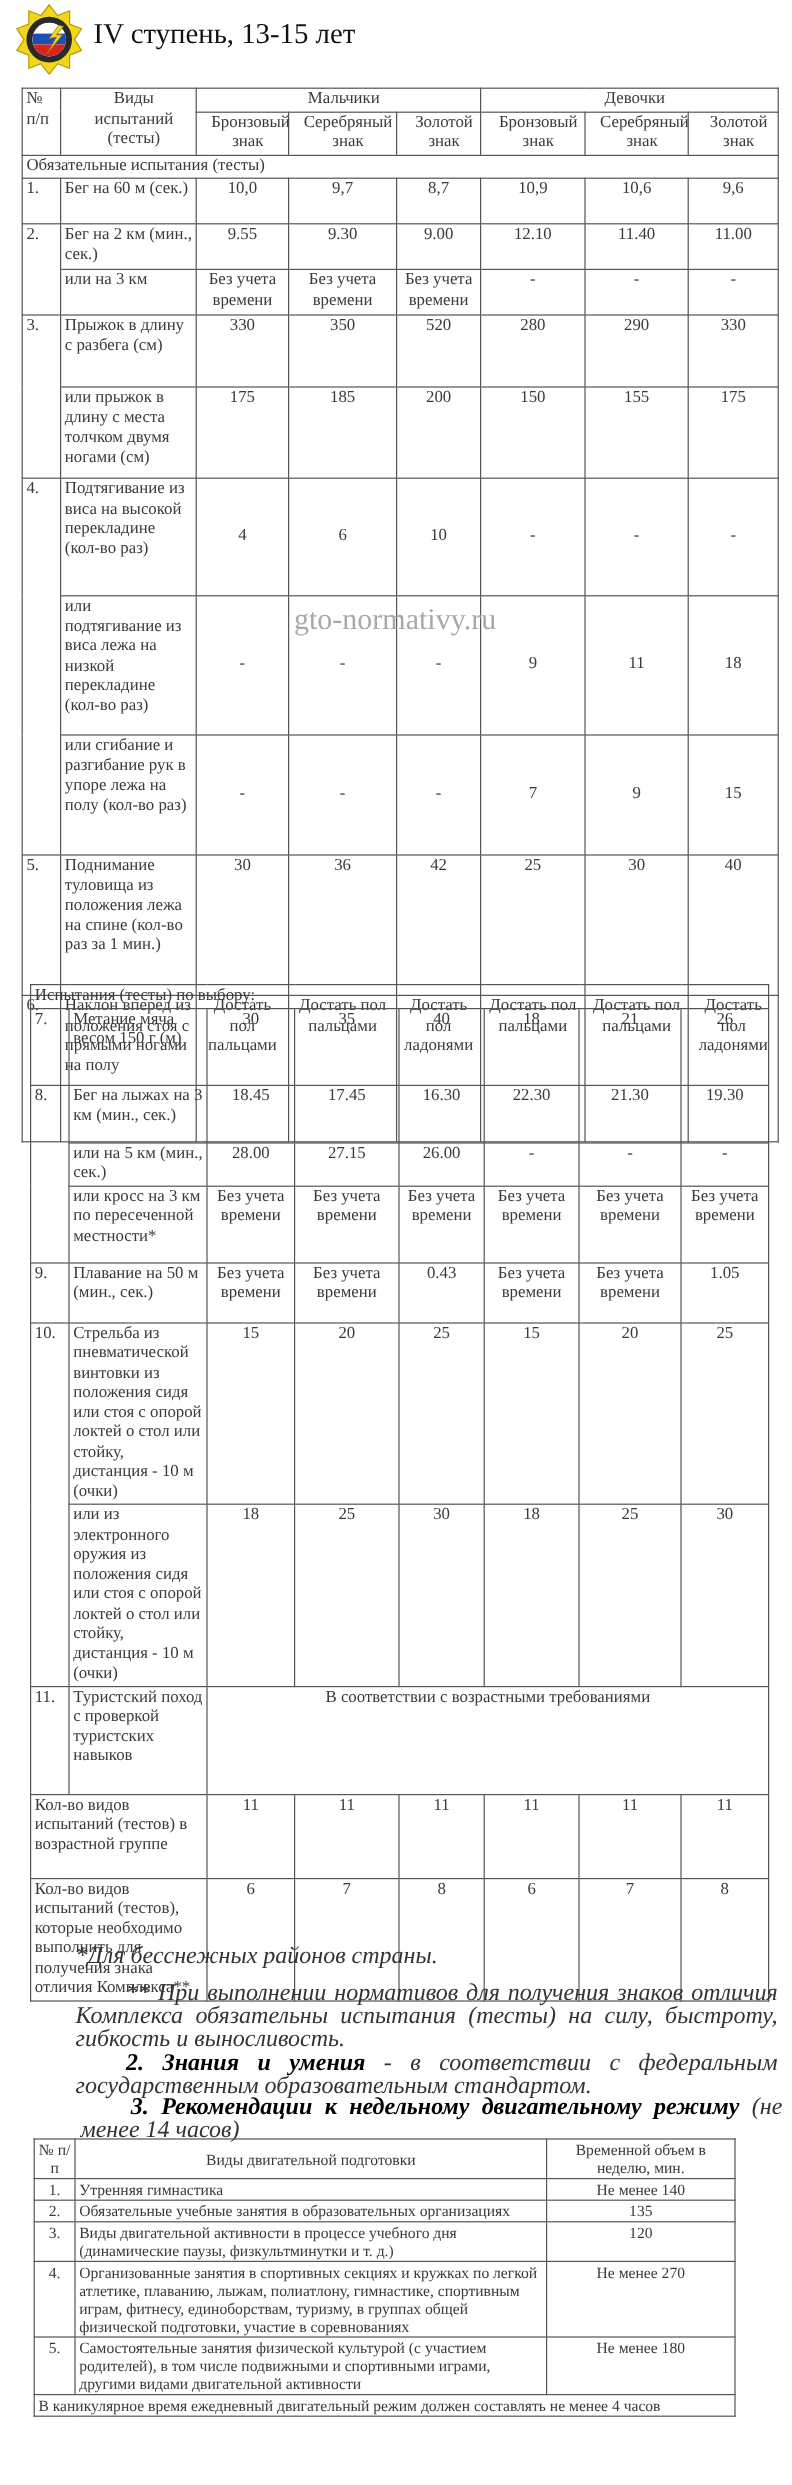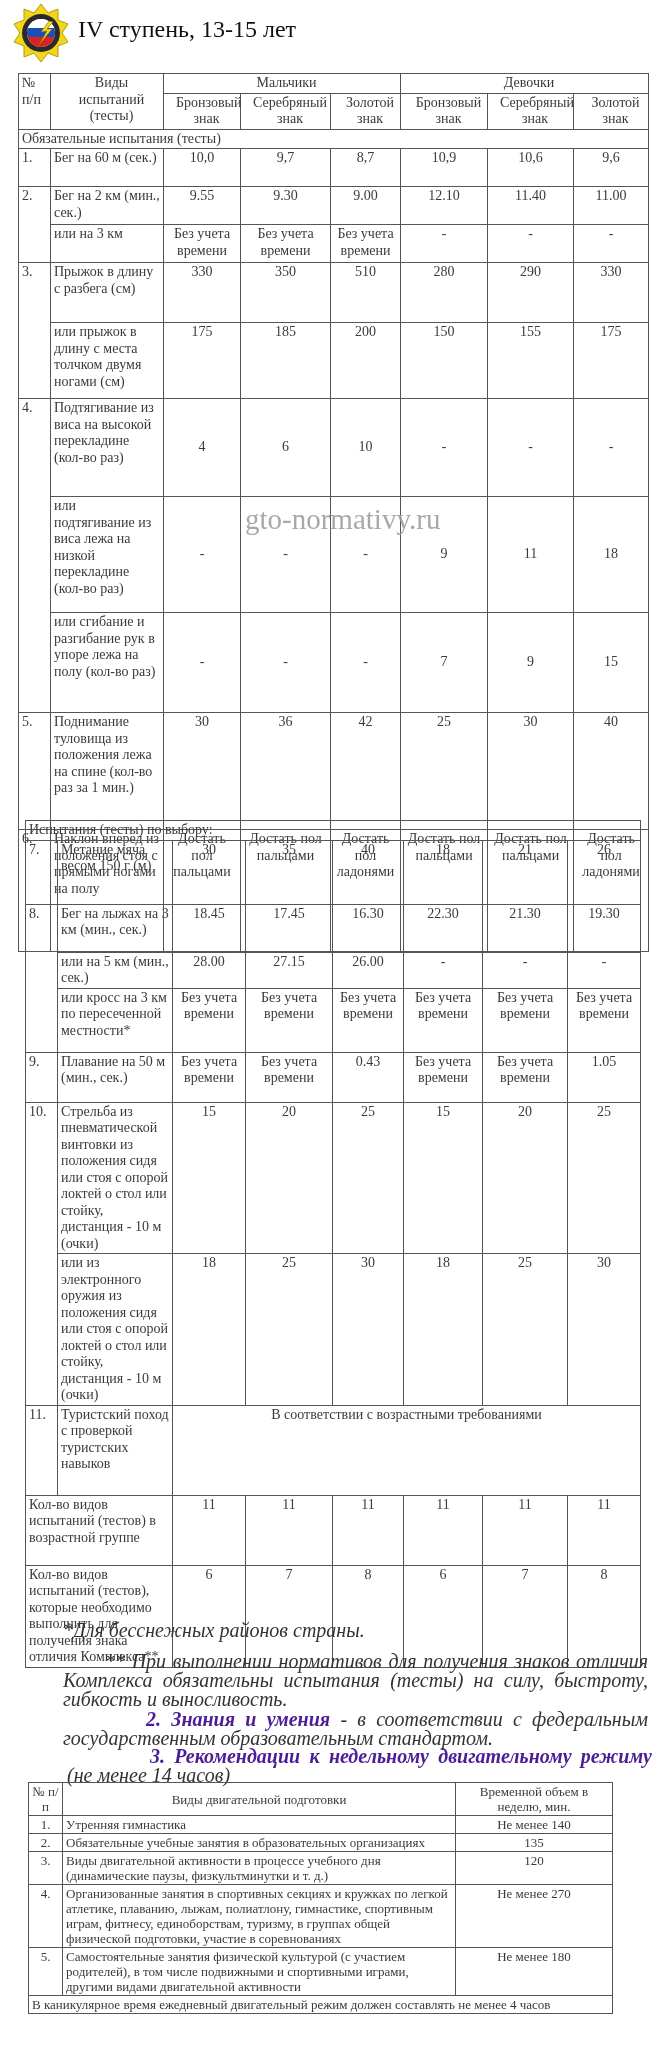--- a/index.html
+++ b/index.html
@@ -10,27 +10,27 @@
   .title { left:78px; top:16px; font-size:24px; color:#111; font-weight:normal; }
   table { border-collapse:collapse; position:absolute; table-layout:fixed; }
   td { border:1px solid #555; vertical-align:top; padding:1px 3px; font-size:14px; line-height:16.5px; color:#3a3a3a; }
   td.c { text-align:center; }
   td.hd { text-align:center;padding-left:12px; }
   td.sec { text-align:left; }
   #t1 { left:18px; top:73px; width:630px; }
   #t2 { left:25px; top:820px; width:615px; }
   #t3 { left:28px; top:1782px; width:584px; }
   #t3 td { font-size:13px; line-height:15px; }
-  .watermark { left:245px; top:503px; font-size:29px; color:#9a9a9a; letter-spacing:0px; opacity:0.85; }
+  .watermark { left:245px; top:503px; font-size:25px; color:#9a9a9a; letter-spacing:0px; opacity:0.85; }
   .note { font-size:20px; color:#333; line-height:19px;font-style:italic; }
   .n1 { left:63px; top:1621px; }
   .n2 { left:63px; top:1652px; width:585px; text-align:justify; }
   .n3 { left:63px; top:1710px; width:585px; text-align:justify; }
   .n4 { left:67px; top:1747px; width:585px; text-align:justify; }
-  b { color:#4c1d95;margin-left:41px; }
+  b { color:#000000; }
   .ind { display:inline-block; width:42px; }
 </style>
 </head>
 <body>
 
 <div class="abs logo">
   <svg width="58" height="60" viewBox="0 0 58 60">
     <g transform="translate(29,31)">
       <polygon points="0,-29 7,-20 17,-24 17,-13 27,-9 21,0 27,9 17,13 17,24 7,20 0,29 -7,20 -17,24 -17,13 -27,9 -21,0 -27,-9 -17,-13 -17,-24 -7,-20" fill="#f2d61c" stroke="#b89a00" stroke-width="1"></polygon>
       <circle r="19" fill="#2a2a2a"></circle>
@@ -107,21 +107,21 @@
         <td class="c">Без учета времени</td>
         <td class="c">-</td>
         <td class="c">-</td>
         <td class="c">-</td>
       </tr>
       <tr style="height: 60px;">
         <td rowspan="2">3.</td>
         <td>Прыжок в длину с разбега (см)</td>
         <td class="c">330</td>
         <td class="c">350</td>
-        <td class="c">510</td>
+        <td class="c">520</td>
         <td class="c">280</td>
         <td class="c">290</td>
         <td class="c">330</td>
       </tr>
       <tr style="height: 76px;">
         <td>или прыжок в длину с места толчком двумя ногами (см)</td>
         <td class="c">175</td>
         <td class="c">185</td>
         <td class="c">200</td>
         <td class="c">150</td>

